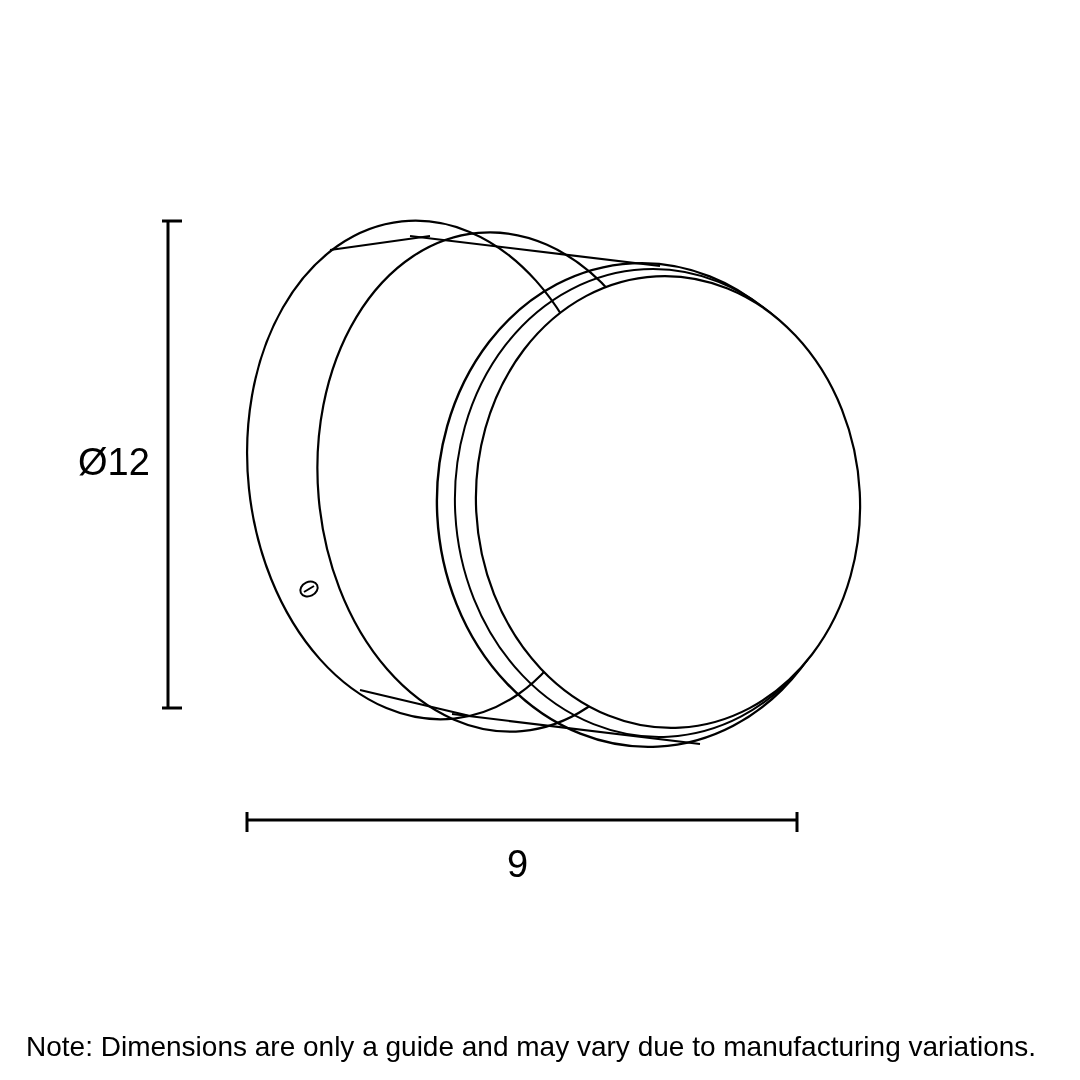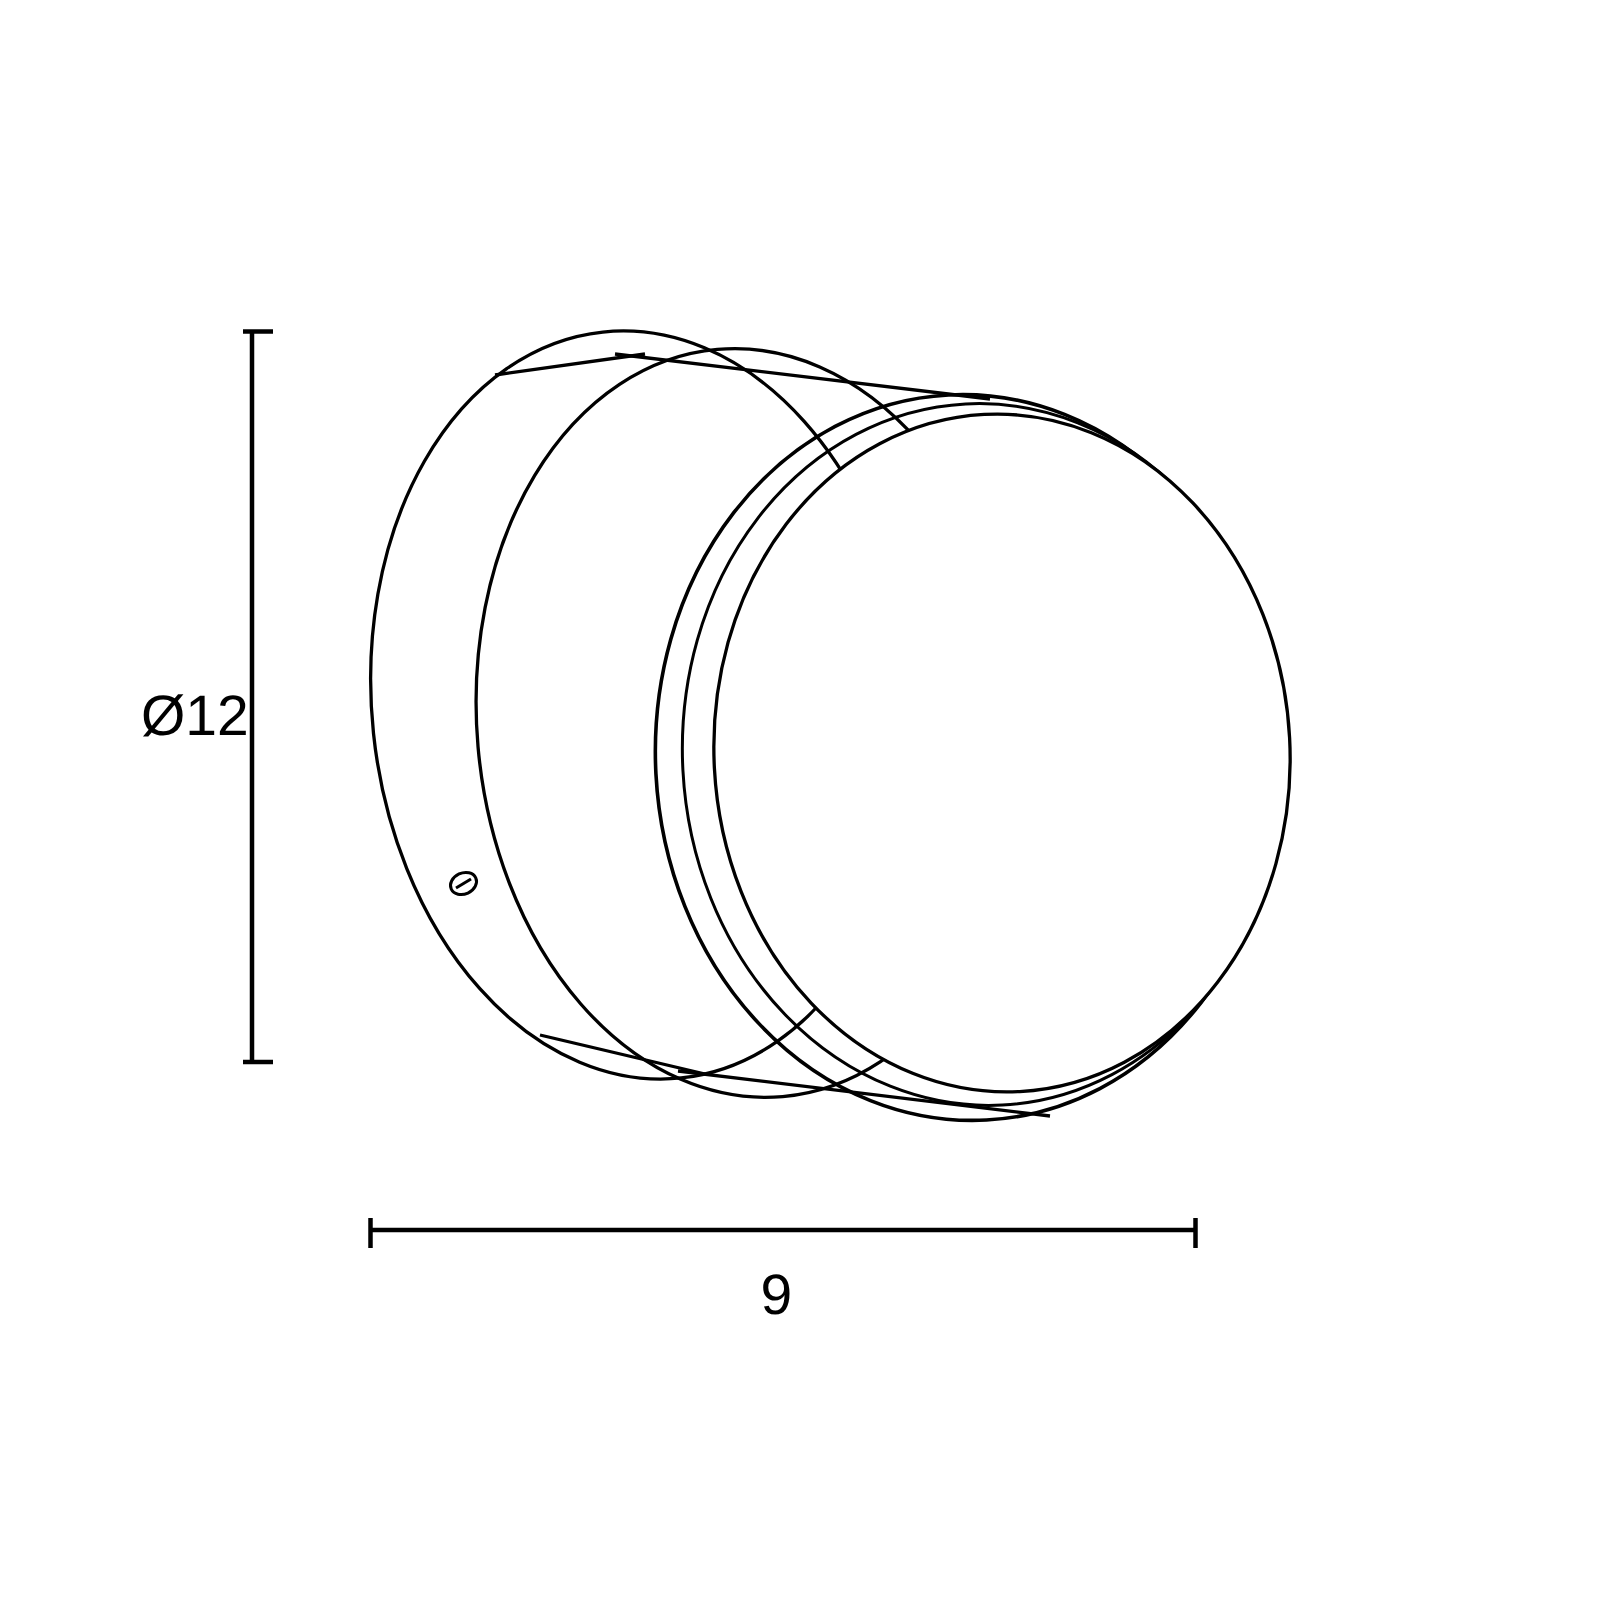--- a/index.html
+++ b/index.html
@@ -30,22 +30,21 @@
   .dim-label {
     position: absolute;
     font-family: "Liberation Sans", sans-serif;
     font-size: 38px;
     line-height: 1;
     color: #000000;
     white-space: nowrap;
   }
   #height-label {
     left: 78px;
-    top: 459px;
-    margin-left: 16px;
+    top: 443px;
   }
   #width-label {
     left: 507px;
     top: 845px;
   }
   #note {
     position: absolute;
     left: 26px;
     top: 1030px;
     font-family: "Liberation Sans", sans-serif;
@@ -104,14 +103,15 @@
     <g fill="none" stroke="#000000" stroke-width="2">
       <ellipse cx="309" cy="589" rx="9" ry="7" transform="rotate(-25 309 589)"></ellipse>
       <line x1="304" y1="592" x2="314" y2="586"></line>
     </g>
   </svg>
 
   <div class="dim-label" id="height-label">Ø12</div>
 
   <div class="dim-label" id="width-label">9</div>
 
+  <div id="note">Note: Dimensions are only a guide and may vary due to manufacturing variations.</div>
 
 </div>
 
 </body></html>

